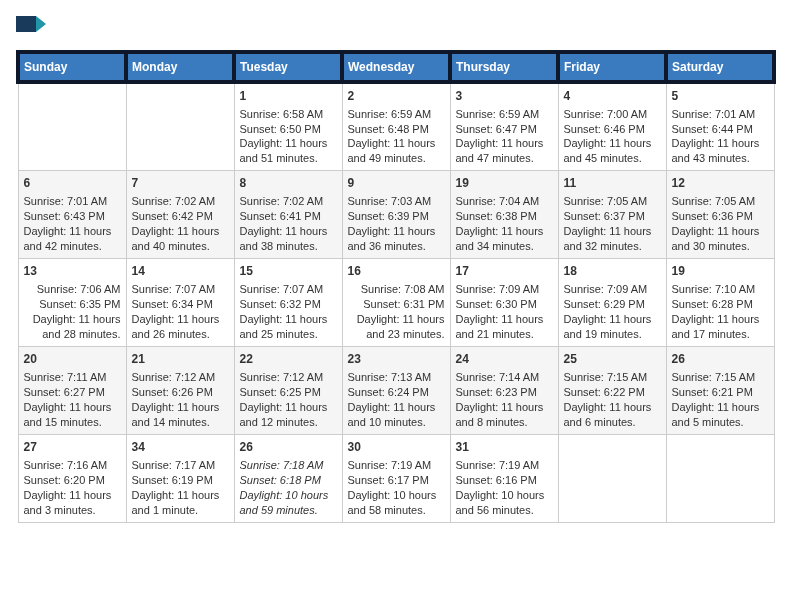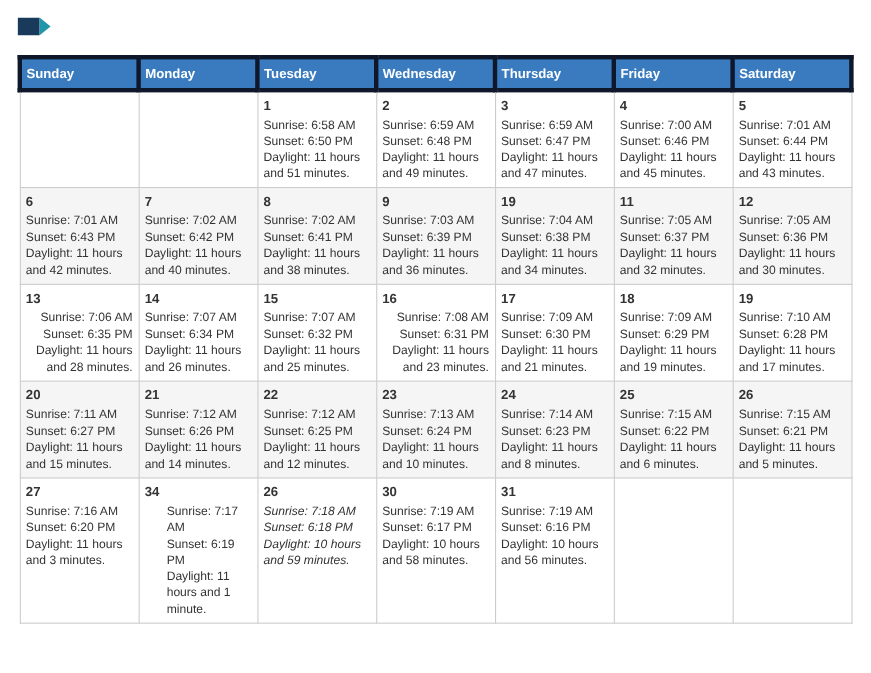--- a/index.html
+++ b/index.html
@@ -289,21 +289,21 @@
       </tr>
       <tr>
         <td>
           <span class="day-num">27</span>
           <div class="day-info" style="white-space: pre-line;">Sunrise: 7:16 AM
 Sunset: 6:20 PM
 Daylight: 11 hours and 3 minutes.</div>
         </td>
         <td>
           <span class="day-num">34</span>
-          <div class="day-info" style="white-space: pre-line; margin-left: 20px;">Sunrise: 7:17 AM
+          <div class="day-info" style="white-space: pre-line;">Sunrise: 7:17 AM
 Sunset: 6:19 PM
 Daylight: 11 hours and 1 minute.</div>
         </td>
         <td>
           <span class="day-num">26</span>
           <div class="day-info" style="white-space: pre-line; font-style: italic;">Sunrise: 7:18 AM
 Sunset: 6:18 PM
 Daylight: 10 hours and 59 minutes.</div>
         </td>
         <td>

